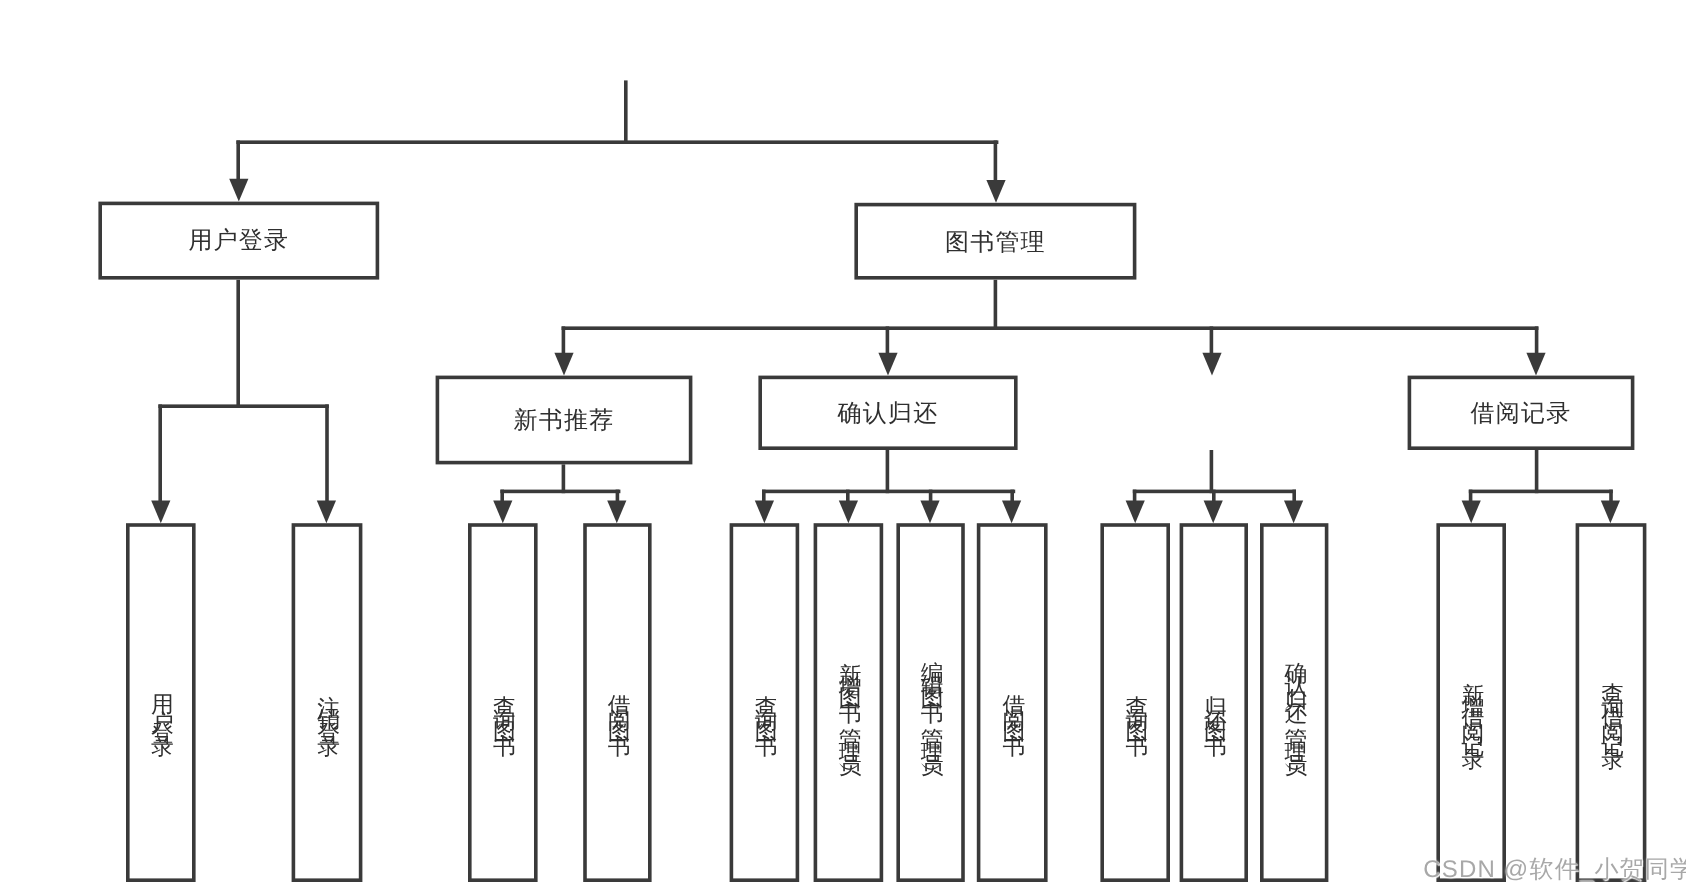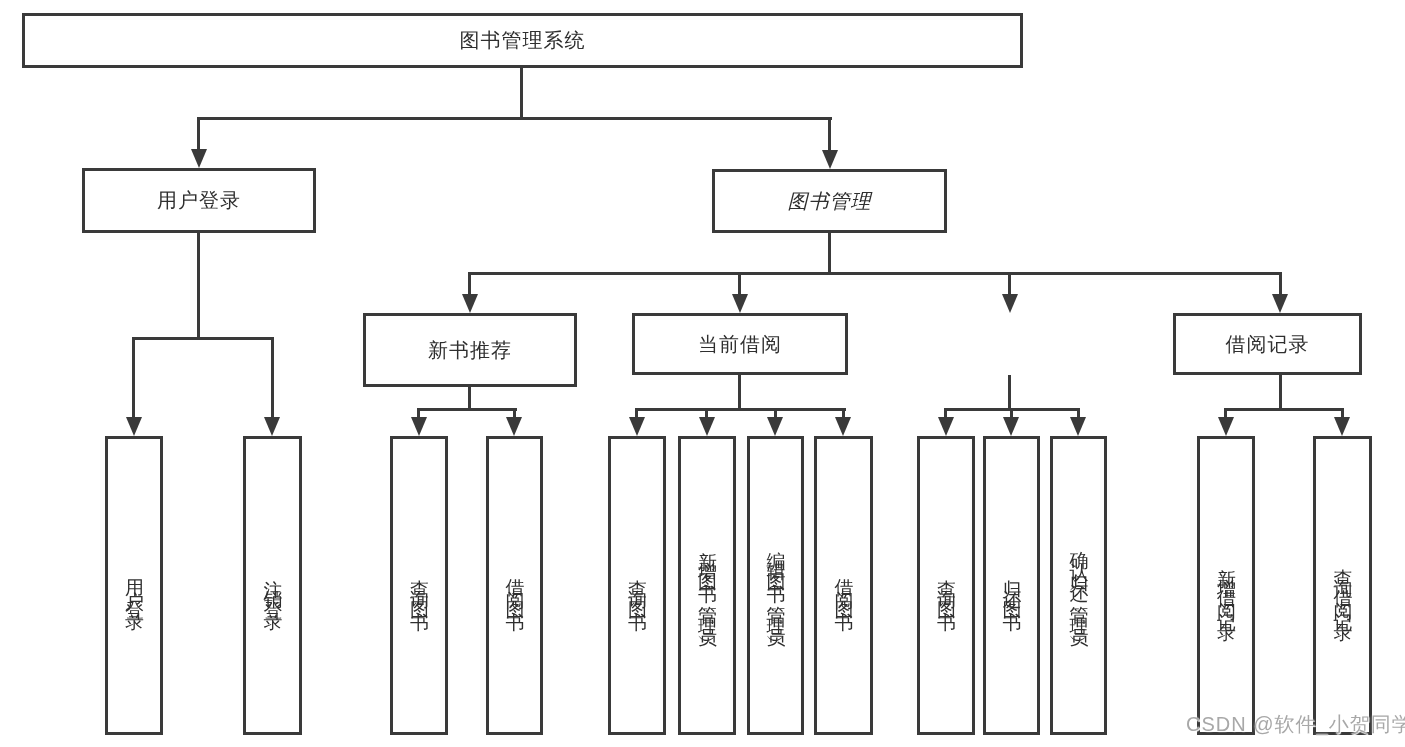--- a/index.html
+++ b/index.html
@@ -85,38 +85,35 @@
   <div class="line" style="left:1077px;top:408px;width:3px;height:11px;"></div>
   <div class="arrow" style="left:1070px;top:417px;"></div>
 
   <div class="line" style="left:1279px;top:375px;width:3px;height:36px;"></div>
   <div class="line" style="left:1224px;top:408px;width:120px;height:3px;"></div>
   <div class="line" style="left:1224px;top:408px;width:3px;height:11px;"></div>
   <div class="arrow" style="left:1218px;top:417px;"></div>
   <div class="line" style="left:1341px;top:408px;width:3px;height:11px;"></div>
   <div class="arrow" style="left:1334px;top:417px;"></div>
 
-  <div class="box" style="left:22px;top:13px;width:1001px;height:55px;">
-    <span class="h-label">图书管理系统</span>
-  </div>
 
   <div class="box" style="left:82px;top:168px;width:234px;height:65px;">
     <span class="h-label">用户登录</span>
   </div>
 
-  <div class="box" style="left:712px;top:169px;width:235px;height:64px;font-style:italic;">
+  <div class="box" style="left:712px;top:169px;width:235px;height:64px;">
     <span class="h-label">图书管理</span>
   </div>
 
   <div class="box" style="left:363px;top:313px;width:214px;height:74px;">
     <span class="h-label">新书推荐</span>
   </div>
 
   <div class="box" style="left:632px;top:313px;width:216px;height:62px;">
-    <span class="h-label">当前借阅</span>
+    <span class="h-label">确认归还</span>
   </div>
 
 
   <div class="box" style="left:1173px;top:313px;width:189px;height:62px;">
     <span class="h-label">借阅记录</span>
   </div>
 
   <div class="box" style="left:105px;top:436px;width:58px;height:299px;">
     <span class="v-text">用户登录</span>
   </div>

